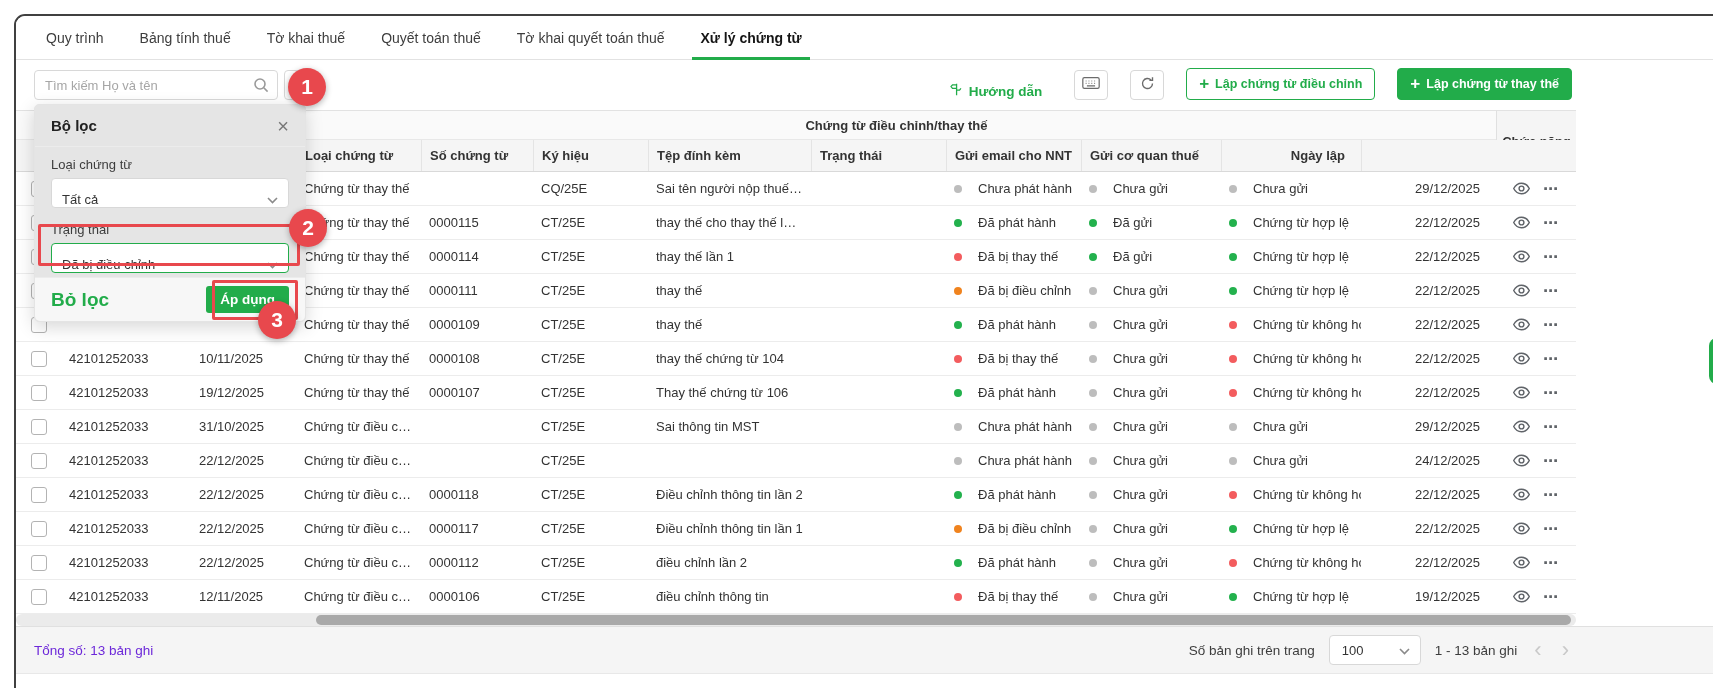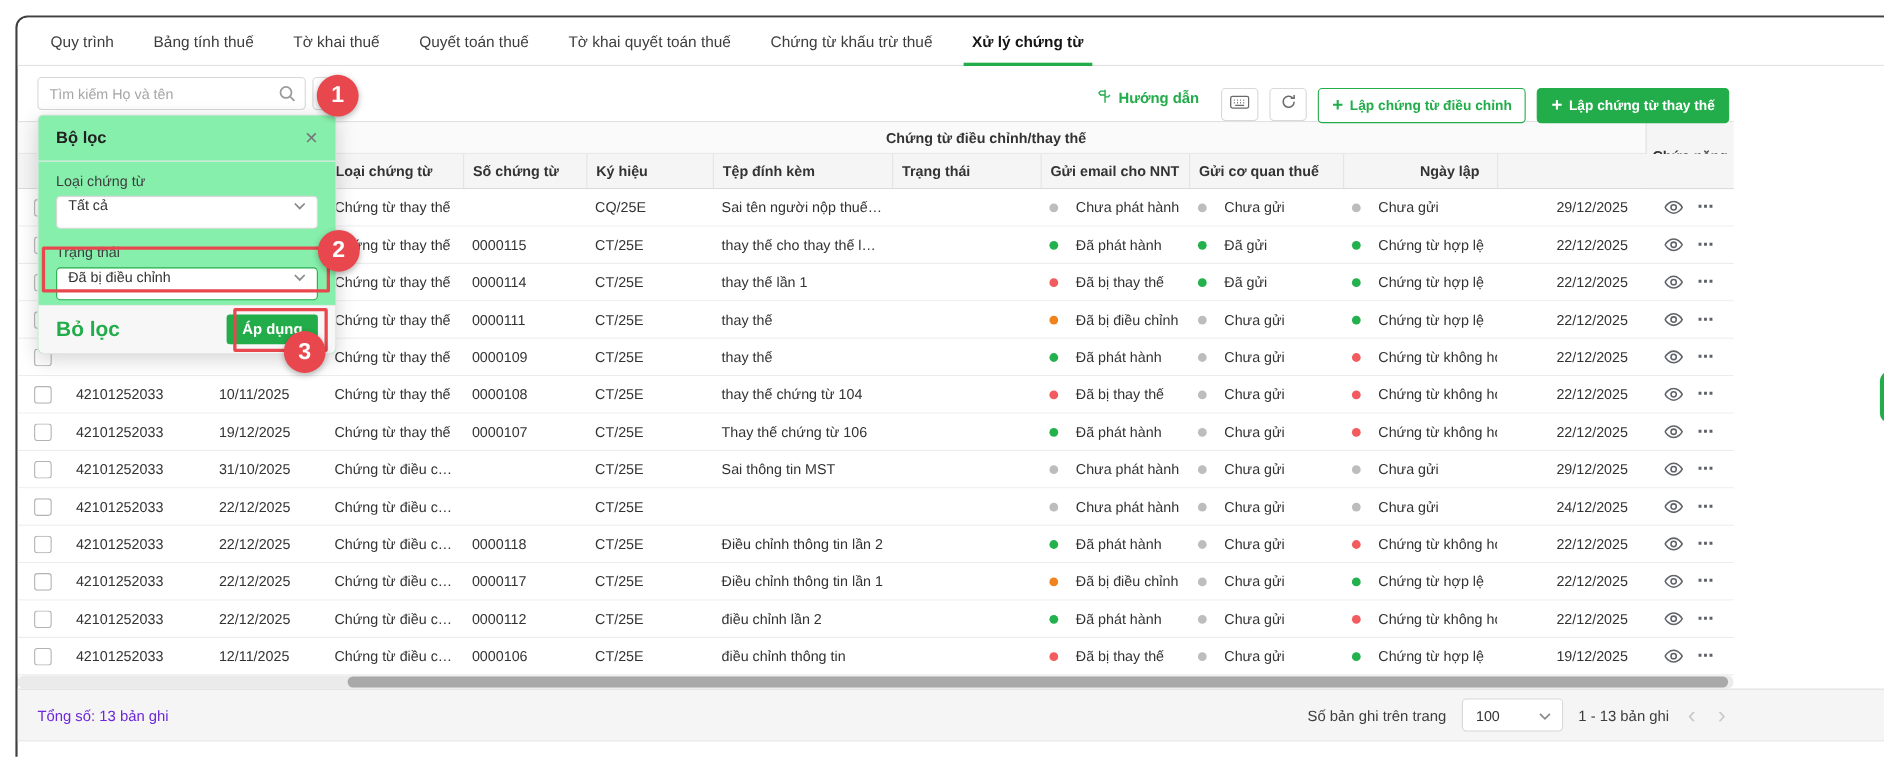--- a/index.html
+++ b/index.html
@@ -16,21 +16,21 @@
   .tab.active{font-weight:bold;color:#151515}
   .tab.active::after{content:"";position:absolute;left:-8px;right:-8px;bottom:0;height:3px;background:var(--green)}
   .tab-more{position:absolute;left:1504px;top:0;height:44px;display:flex;align-items:center;color:#5a5a5a;font-size:18px;font-weight:bold;letter-spacing:2px;cursor:pointer}
 
   
   .search{position:absolute;left:18px;top:54px;width:244px;height:30px}
   .search input{width:100%;height:100%;border:1px solid #d8d8d8;border-radius:4px;padding:0 32px 0 10px;font-size:13px;color:#333;outline:none}
   .search input::placeholder{color:#a6a6a6}
   .search .mag{position:absolute;right:9px;top:7px}
   .filter-btn{position:absolute;left:268px;top:54px;width:32px;height:30px;border:1px solid #d8d8d8;border-radius:4px;background:#fff;display:flex;align-items:center;justify-content:center}
-  .tool-right{position:absolute;right:153px;top:64px;display:flex;align-items:flex-start;gap:10px;z-index:2}
+  .tool-right{position:absolute;right:153px;top:52px;display:flex;align-items:flex-end;gap:22px;z-index:2}
   .guide{display:flex;align-items:center;gap:6px;color:var(--green);font-weight:bold;font-size:13.5px;margin-right:10px;cursor:pointer;white-space:nowrap}
   .icon-btn{width:34px;height:30px;border:1px solid #d8d8d8;border-radius:4px;background:#fff;display:flex;align-items:center;justify-content:center;cursor:pointer}
   .btn{height:32px;display:flex;align-items:center;gap:6px;padding:0 12px;border-radius:4px;font-size:12.5px;font-weight:bold;white-space:nowrap;cursor:pointer}
   .btn .plus{font-size:17px;font-weight:bold;line-height:1;margin-top:-2px}
   .btn.outline{border:1px solid var(--green);color:var(--green);background:#fff}
   .btn.solid{background:var(--green);color:#fff;border:1px solid var(--green)}
 
   
   .grp-left{position:absolute;left:0;top:94px;width:280px;height:30px;background:#fafafa;border-top:1px solid #e2e2e2;border-bottom:1px solid #e8e8e8}
   .grp-mid{position:absolute;left:280px;top:94px;width:1200px;height:30px;background:#fafafa;border-top:1px solid #e2e2e2;border-bottom:1px solid #e8e8e8;border-left:1px solid #e8e8e8;display:flex;align-items:center;justify-content:center;font-size:13px;font-weight:bold;color:#333}
@@ -54,28 +54,28 @@
   .hthumb{position:absolute;left:300px;top:1px;width:1255px;height:10px;background:#a9a9a9;border-radius:5px;cursor:pointer}
 
   
   .pfooter{position:absolute;left:0;top:610px;width:100%;height:48px;background:#f5f5f5;border-top:1px solid #e0e0e0;border-bottom:1px solid #e8e8e8}
   .total{position:absolute;left:18px;top:0;height:46px;display:flex;align-items:center;font-size:13.5px;color:#6d28d9}
   .pgroup{position:absolute;right:153px;top:0;height:46px;display:flex;align-items:center;gap:14px;font-size:13.5px;color:#3d3d3d}
   .pp-select{width:92px;height:30px;border:1px solid #d8d8d8;border-radius:4px;background:#fff;display:flex;align-items:center;justify-content:space-between;padding:0 10px 0 12px;font-size:13px;color:#333;cursor:pointer}
   .pageArrow{font-size:22px;color:#c9c9c9;line-height:1;padding:0 3px;cursor:pointer}
 
   
-  .popup{position:absolute;left:18px;top:88px;width:272px;height:218px;background:#86efac;border:1px solid #e4e4e4;border-radius:5px;box-shadow:0 5px 18px rgba(0,0,0,.16);z-index:30}
+  .popup{position:absolute;left:18px;top:88px;width:272px;height:218px;background:#e5e5e5;border:1px solid #e4e4e4;border-radius:5px;box-shadow:0 5px 18px rgba(0,0,0,.16);z-index:30}
   .popup-hd{height:42px;display:flex;align-items:center;justify-content:space-between;padding:0 16px;border-bottom:1px solid #ececec}
   .popup-title{font-size:15px;font-weight:bold;color:#222}
   .popup-close{font-size:20px;color:#777;cursor:pointer;line-height:1}
   .popup-bd{padding:10px 16px 0}
   .fld-label{font-size:13px;color:#3d3d3d;margin:0 0 6px}
   .fld-label.second{margin-top:14px}
-  .select{height:30px;border:1px solid #d8d8d8;border-radius:4px;display:flex;align-items:flex-start;justify-content:space-between;padding:0 10px;font-size:13px;color:#333;background:#fff;cursor:pointer}
+  .select{height:30px;border:1px solid #d8d8d8;border-radius:4px;display:flex;align-items:flex-end;justify-content:space-between;padding:0 10px;font-size:13px;color:#333;background:#fff;cursor:pointer}
   .select.focused{border-color:var(--green)}
   .popup-ft{position:absolute;left:0;bottom:0;width:100%;height:44px;background:#f7f7f7;border-top:1px solid #ececec;border-radius:0 0 5px 5px;display:flex;align-items:center;justify-content:space-between;padding:0 16px}
   .link-clear{color:var(--green);font-weight:bold;font-size:19px;cursor:pointer}
   .btn-apply{background:var(--green);color:#fff;font-weight:bold;font-size:13.5px;padding:6px 14px;border-radius:3px;cursor:pointer}
 
   
   .ann-rect{position:absolute;border:3px solid var(--red);z-index:40;border-radius:2px;pointer-events:none}
   #ann2{left:22px;top:208px;width:262px;height:42px}
   #ann3{left:196px;top:264px;width:86px;height:40px}
   .badge{position:absolute;width:38px;height:38px;border-radius:50%;background:var(--red);color:#fff;display:flex;align-items:center;justify-content:center;font-size:21px;font-weight:bold;z-index:50;box-shadow:0 2px 6px rgba(0,0,0,.3)}
@@ -89,21 +89,20 @@
 <body>
 
 <div class="frame">
 
   <div class="tabbar">
       <div class="tab">Quy trình</div>
       <div class="tab">Bảng tính thuế</div>
       <div class="tab">Tờ khai thuế</div>
       <div class="tab">Quyết toán thuế</div>
       <div class="tab">Tờ khai quyết toán thuế</div>
-      <div class="tab">Chứng từ khấu trừ thuế</div>
       <div class="tab active">Xử lý chứng từ</div>
     </div>
   <div class="tab-more">⋯</div>
 
   <div class="search">
     <input type="text" placeholder="Tìm kiếm Họ và tên" style="">
     <span class="mag">
       <svg width="16" height="16" viewBox="0 0 16 16">
           <circle cx="7" cy="7" r="5" fill="none" stroke="#9a9a9a" stroke-width="1.6"></circle>
           <line x1="10.8" y1="10.8" x2="14.6" y2="14.6" stroke="#9a9a9a" stroke-width="1.6"></line>

